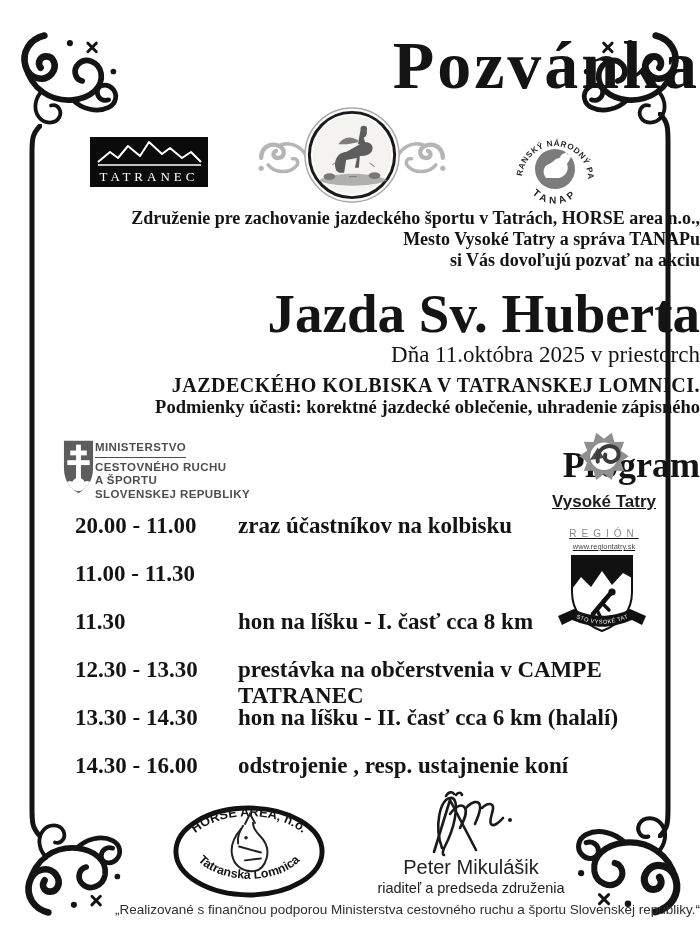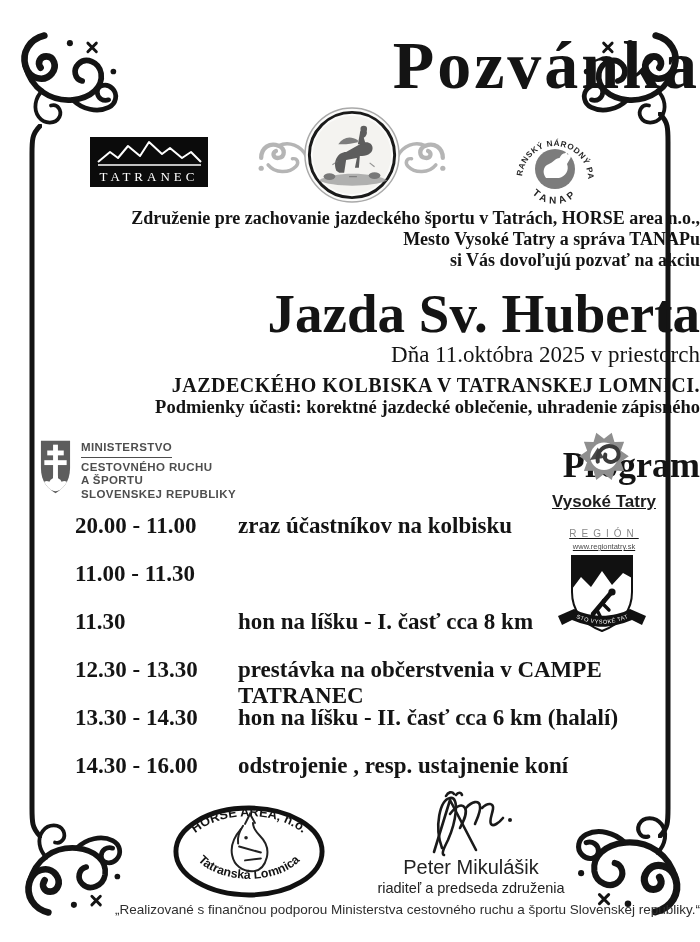--- a/index.html
+++ b/index.html
@@ -19,21 +19,21 @@
   .event-cond{top:397px; font-size:18.5px; font-weight:bold;}
   .program-heading{top:444px; font-size:36px; font-weight:bold;}
 
   
   .program{left:75px; top:513px; width:600px;}
   .prow{display:flex; height:48px; align-items:flex-start; font-weight:bold; font-size:23px;}
   .ptime{width:163px; flex:none;}
   .pact{flex:1;}
 
   
-  .ministry{left:39px; top:438px; display:flex; gap:9px; align-items:flex-start;
+  .ministry{left:62px; top:438px; display:flex; align-items:flex-start;
             font-family:"Liberation Sans","DejaVu Sans",sans-serif; color:#4e4e4e;}
   .ministry-lines{font-size:11.5px; font-weight:bold; letter-spacing:.4px; line-height:13.5px; padding-top:3px;}
   .ministry-l1{display:inline-block; border-bottom:1.5px solid #4e4e4e; padding-bottom:2px; margin-bottom:3px;}
 
   
   .region{left:548px; top:428px; width:112px; text-align:center;
           font-family:"Liberation Sans","DejaVu Sans",sans-serif;text-decoration:underline;}
   .region-name{font-size:17px; font-weight:bold; color:#1d1d1d; margin-top:2px;}
   .region-sub{font-size:10px; letter-spacing:5px; color:#8a8a8a; margin-top:16px;}
   .region-url{font-size:7.5px; color:#4a4a4a; margin-top:3px;}

